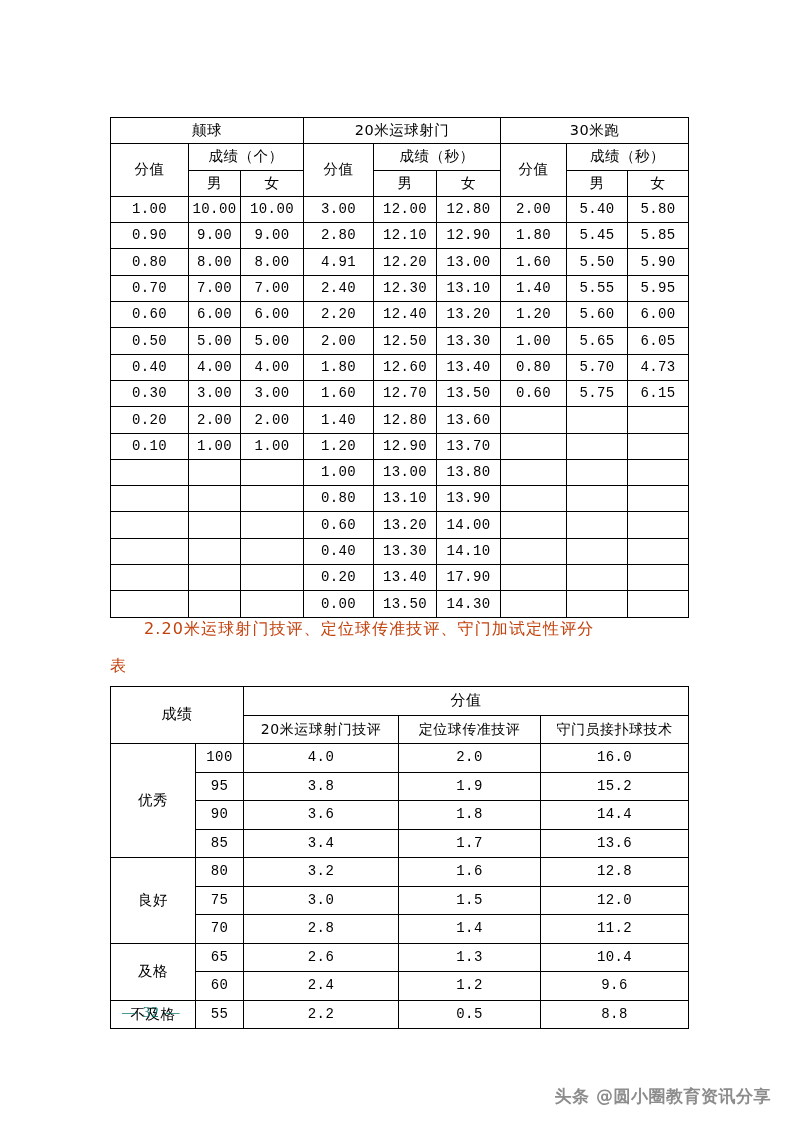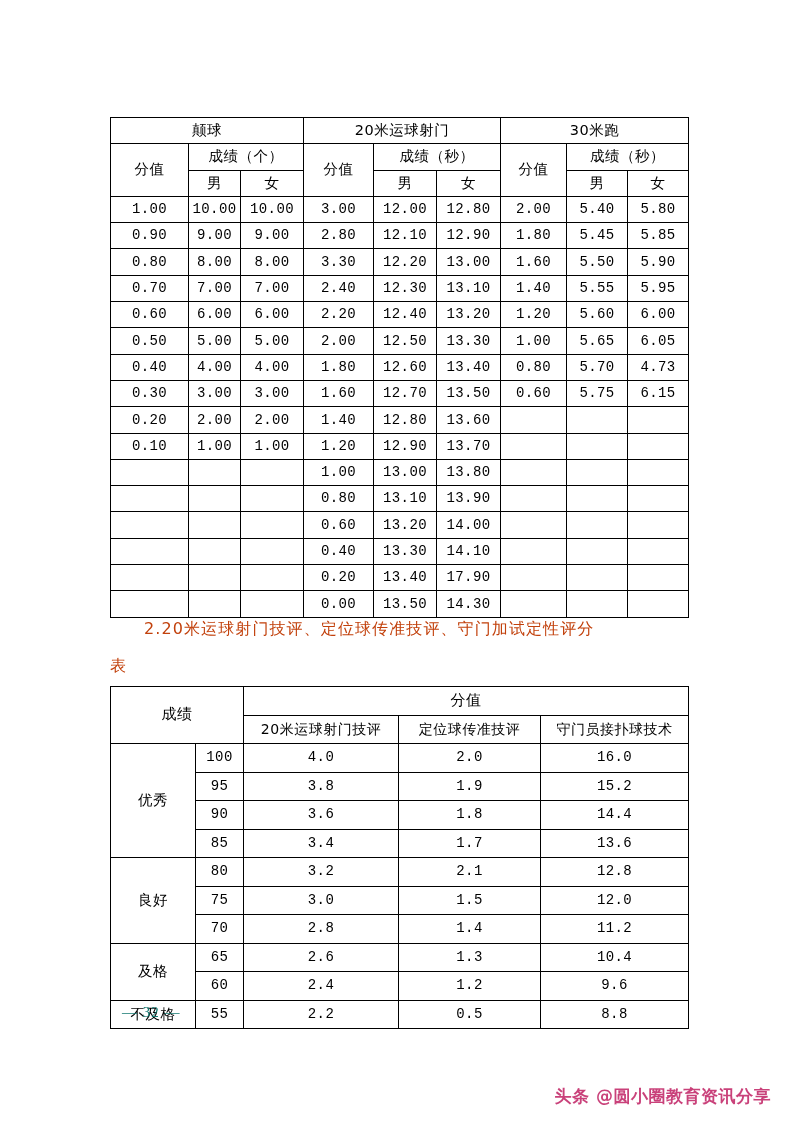--- a/index.html
+++ b/index.html
@@ -100,21 +100,21 @@
   }
 
   
   #watermark {
     position: absolute;
     right: 22px;
     bottom: 14px;
     font-family: "DejaVu Sans", "Liberation Sans", sans-serif;
     font-size: 17px;
     font-weight: bold;
-    color: #be185d;
+    color: #737373;
     letter-spacing: 0.5px;
     opacity: 0.82;
     text-shadow: 0 0 1px rgba(255,255,255,0.9);
   }
 </style>
 </head>
 <body>
 
 <div class="page">
 
@@ -173,21 +173,21 @@
           <td class="num">12.10</td>
           <td class="num">12.90</td>
           <td class="num">1.80</td>
           <td class="num">5.45</td>
           <td class="num">5.85</td>
         </tr>
         <tr>
           <td class="num">0.80</td>
           <td class="num">8.00</td>
           <td class="num">8.00</td>
-          <td class="num">3.30</td>
+          <td class="num">4.91</td>
           <td class="num">12.20</td>
           <td class="num">13.00</td>
           <td class="num">1.60</td>
           <td class="num">5.50</td>
           <td class="num">5.90</td>
         </tr>
         <tr>
           <td class="num">0.70</td>
           <td class="num">7.00</td>
           <td class="num">7.00</td>
@@ -380,21 +380,21 @@
         <tr>
           <td class="num">85</td>
           <td class="num">3.4</td>
           <td class="num">1.7</td>
           <td class="num">13.6</td>
         </tr>
         <tr>
           <td rowspan="3" class="cjk grade">良好</td>
           <td class="num">80</td>
           <td class="num">3.2</td>
-          <td class="num">2.1</td>
+          <td class="num">1.6</td>
           <td class="num">12.8</td>
         </tr>
         <tr>
           <td class="num">75</td>
           <td class="num">3.0</td>
           <td class="num">1.5</td>
           <td class="num">12.0</td>
         </tr>
         <tr>
           <td class="num">70</td>

